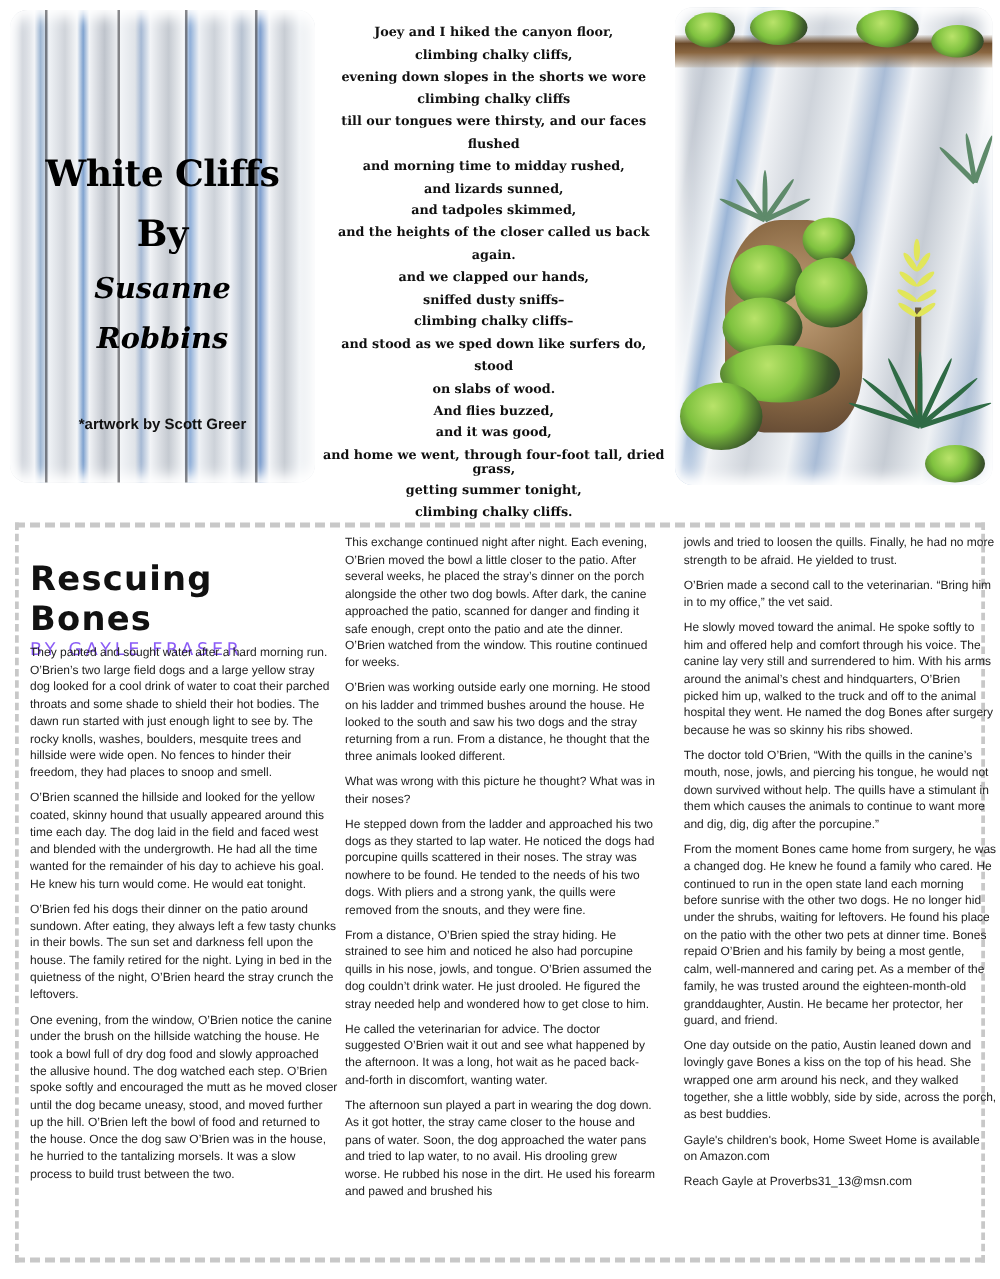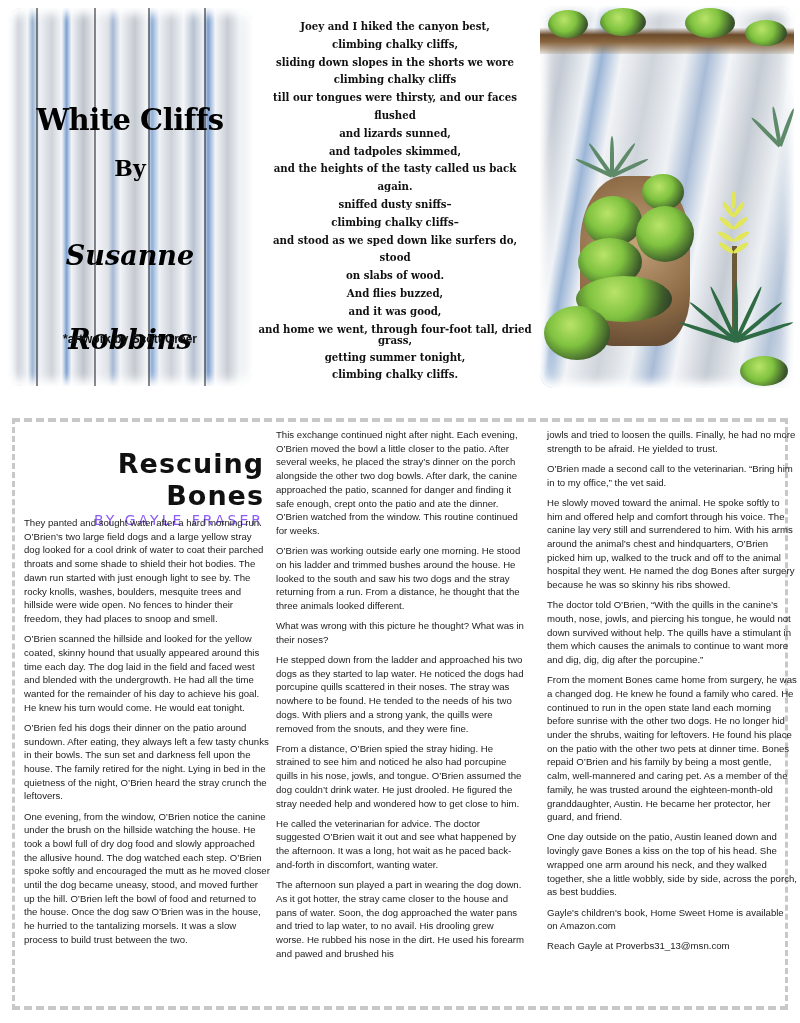--- a/index.html
+++ b/index.html
@@ -14,24 +14,24 @@
         #d0d4da 18%, #f4f6f8 22%, #7fa2cf 24%, #f1f3f6 26%, #bfc4cc 31%,
         #f3f5f8 36%, #dfe3e8 41%, #a6b9d4 43%, #f2f4f7 46%, #c5cad1 52%,
         #f5f7f9 57%, #8eaed8 59%, #eef1f5 62%, #cdd2d9 67%, #f3f5f8 72%,
         #b7c2d1 76%, #eef1f4 80%, #7d9ece 82%, #f2f4f7 85%, #c8cdd4 90%,
         #f0f3f6 95%, #dfe3e8 100%);
     border-radius: 14px;
     box-shadow: 0 0 10px 6px #ffffff inset;
     filter: blur(0.3px);
   }
   .art-left .streak { position: absolute; top: 0; bottom: 0; width: 2px; background: rgba(40,40,45,0.55); }
-  .art-left .title-block { position: absolute; left: 0; right: 0; top: 88px; text-align: center; font-family: "DejaVu Serif", serif; color: #000; }
+  .art-left .title-block { position: absolute; left: 0; right: 0; top: 107px; text-align: center; font-family: "DejaVu Serif", serif; color: #000; }
   .art-left .t1 { font-size: 29px; font-weight: bold; letter-spacing: -0.5px; line-height: 48px; }
-  .art-left .t2 { font-size: 22px; font-weight: bold; line-height: 48px; }
-  .art-left .t3 { font-size: 27px; font-weight: bold; font-style: italic; line-height: 40px; margin-top: 44px; }
+  .art-left .t2 { font-size: 29px; font-weight: bold; line-height: 48px; }
+  .art-left .t3 { font-size: 23px; font-weight: bold; font-style: italic; line-height: 40px; }
   .art-left .credit { position: absolute; left: 0; right: 0; top: 324px; text-align: center; font-size: 12px; font-weight: bold; color: #111; }
 
   .poem {
     position: absolute; left: 257px; top: 18px; width: 276px; text-align: center;
     font-family: "DejaVu Serif", serif; font-weight: bold; font-size: 10.2px; line-height: 17.8px; color: #111;
   }
   .poem .line { display: block; }
 
   .art-right {
     position: absolute; left: 540px; top: 6px; width: 254px; height: 382px; border-radius: 14px; overflow: hidden;
@@ -48,21 +48,21 @@
   .art-right .yleaf { position: absolute; width: 5px; height: 18px; background: #e1e65a; border-radius: 50%; transform-origin: bottom center; }
   .art-right .stalk { position: absolute; width: 5px; background: #6b5a3a; }
 
   
   .article-frame {
     position: absolute; left: 12px; top: 418px; width: 776px; height: 592px;
     border-top: 4px dashed #c8c8c8; border-bottom: 4px dashed #c8c8c8;
     border-left: 3px dashed #c8c8c8; border-right: 3px dashed #c8c8c8;
     box-sizing: border-box;
   }
-  .heading-block { position: absolute; left: 24px; top: 448px; width: 240px; text-align: right; }
+  .heading-block { position: absolute; left: 24px; top: 448px; width: 240px; text-align: left; }
   .heading-title { font-family: "DejaVu Sans", sans-serif; font-weight: bold; font-size: 27px; letter-spacing: 1px; color: #111; line-height: 32px; }
   .heading-byline { font-family: "DejaVu Sans", sans-serif; font-size: 14px; letter-spacing: 3px; color: #8b5cf6; font-weight: normal; line-height: 16px; }
 
   .col {
     position: absolute; font-family: "Liberation Sans", sans-serif; font-size: 9.6px; line-height: 13.7px; color: #222;
   }
   .col p { margin: 0 0 6.5px 0; }
   .col1 { left: 24px; top: 516px; width: 246px; }
   .col2 { left: 276px; top: 428px; width: 248px; }
   .col3 { left: 536px; top: 428px; width: 250px; margin-left: 11px; }
@@ -78,28 +78,30 @@
   <div class="title-block">
     <div class="t1">White Cliffs</div>
     <div class="t2">By</div>
     <div class="t3">Susanne</div>
     <div class="t3">Robbins</div>
   </div>
   <div class="credit">*artwork by Scott Greer</div>
 </div>
 
 <div class="poem">
-  <span class="line">Joey and I hiked the canyon best,</span>
+  <span class="line">Joey and I hiked the canyon floor,</span>
   <span class="line">climbing chalky cliffs,</span>
-  <span class="line">sliding down slopes in the shorts we wore</span>
+  <span class="line">evening down slopes in the shorts we wore</span>
   <span class="line">climbing chalky cliffs</span>
   <span class="line">till our tongues were thirsty, and our faces flushed</span>
+  <span class="line">and morning time to midday rushed,</span>
   <span class="line">and lizards sunned,</span>
   <span class="line">and tadpoles skimmed,</span>
-  <span class="line">and the heights of the tasty called us back again.</span>
+  <span class="line">and the heights of the closer called us back again.</span>
+  <span class="line">and we clapped our hands,</span>
   <span class="line">sniffed dusty sniffs–</span>
   <span class="line">climbing chalky cliffs–</span>
   <span class="line">and stood as we sped down like surfers do,</span>
   <span class="line">stood</span>
   <span class="line">on slabs of wood.</span>
   <span class="line">And flies buzzed,</span>
   <span class="line">and it was good,</span>
   <span class="line" style="line-height:11px; padding:3px 0;">and home we went, through four-foot tall, dried grass,</span>
   <span class="line">getting summer tonight,</span>
   <span class="line">climbing chalky cliffs.</span>

